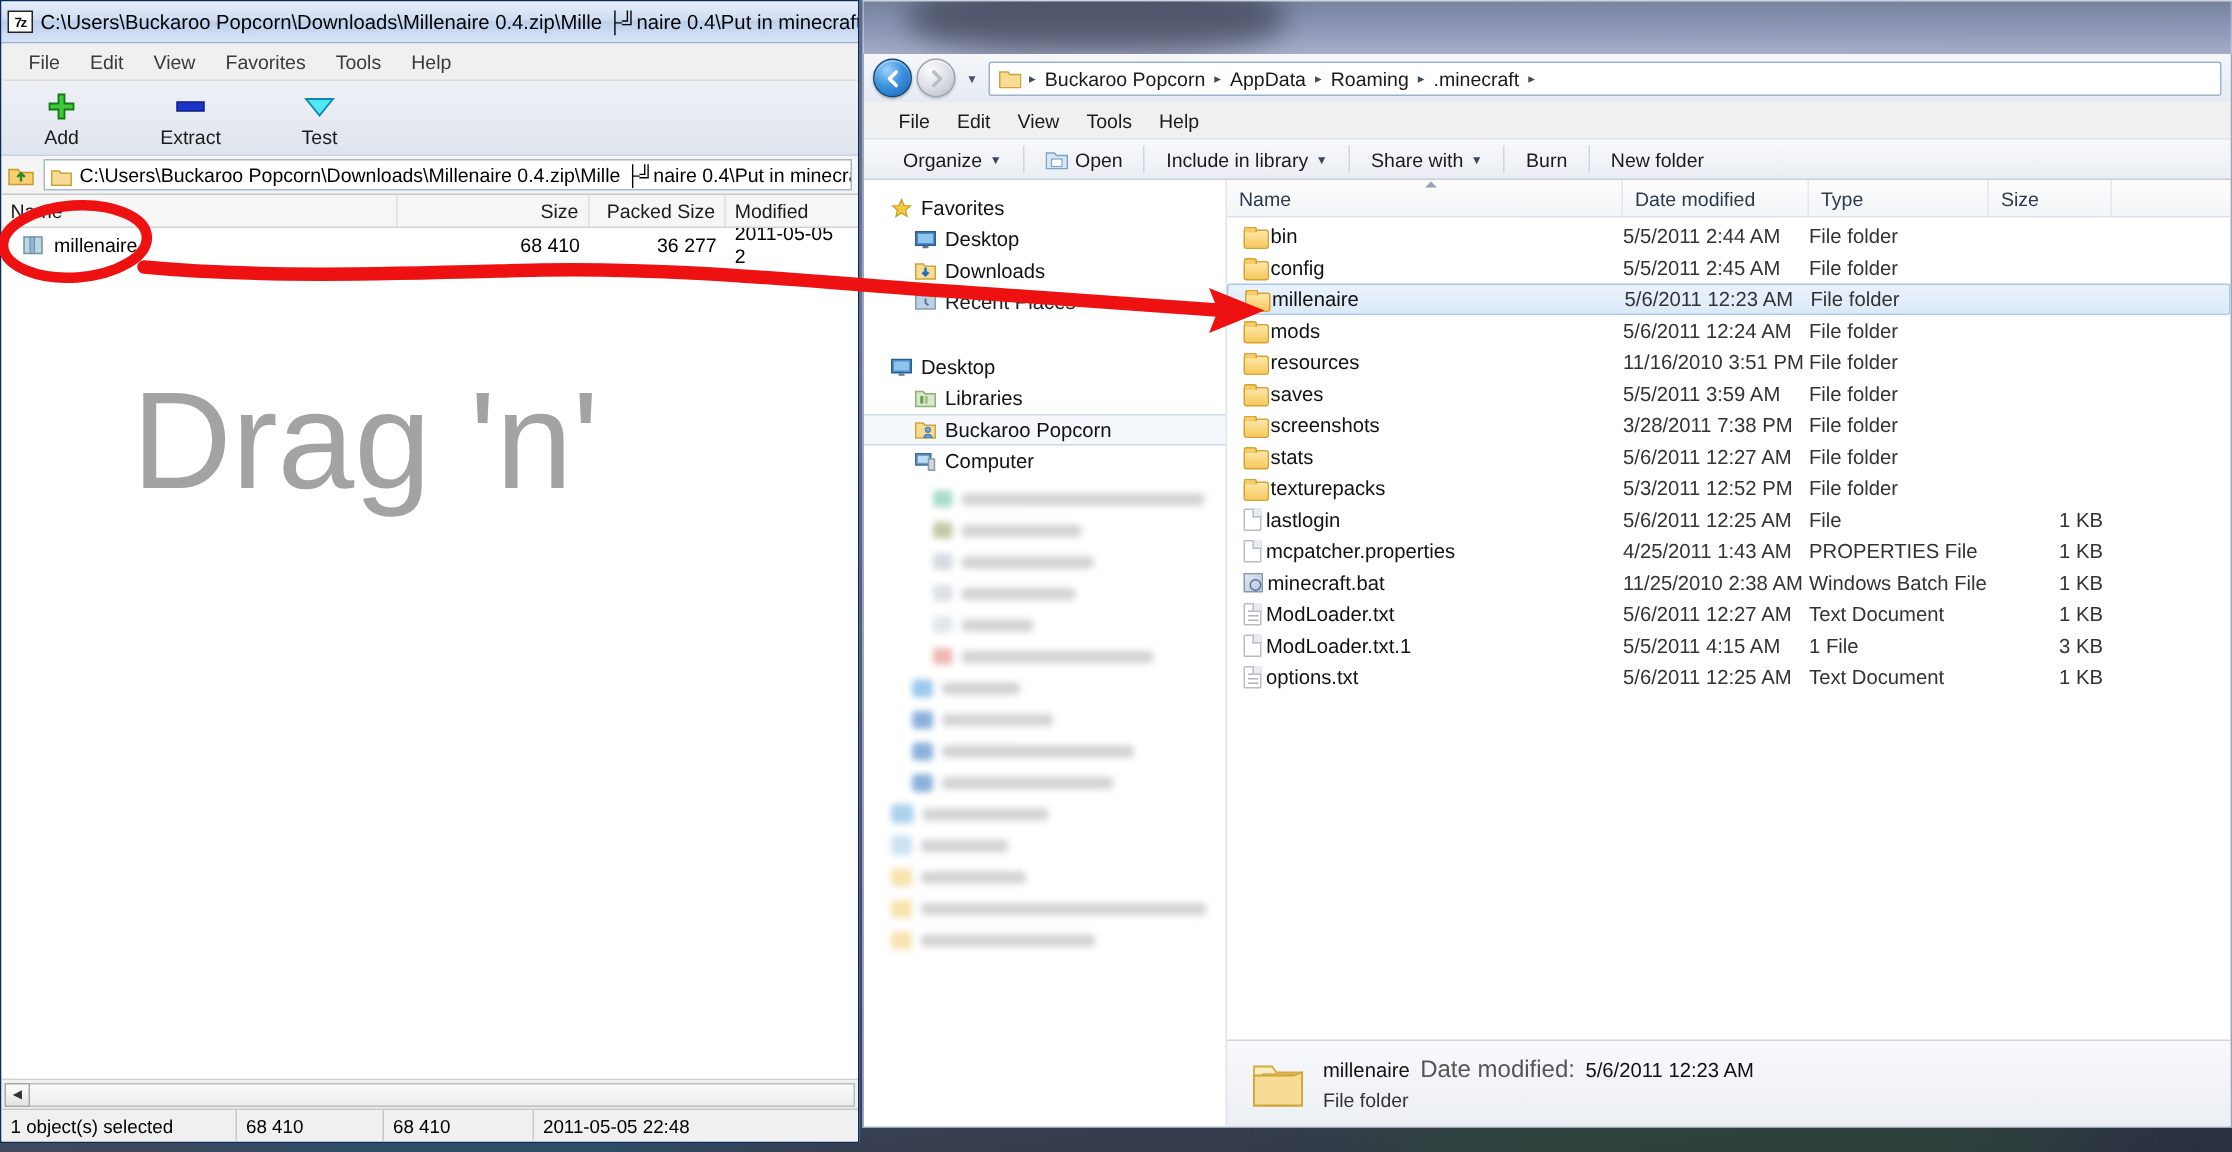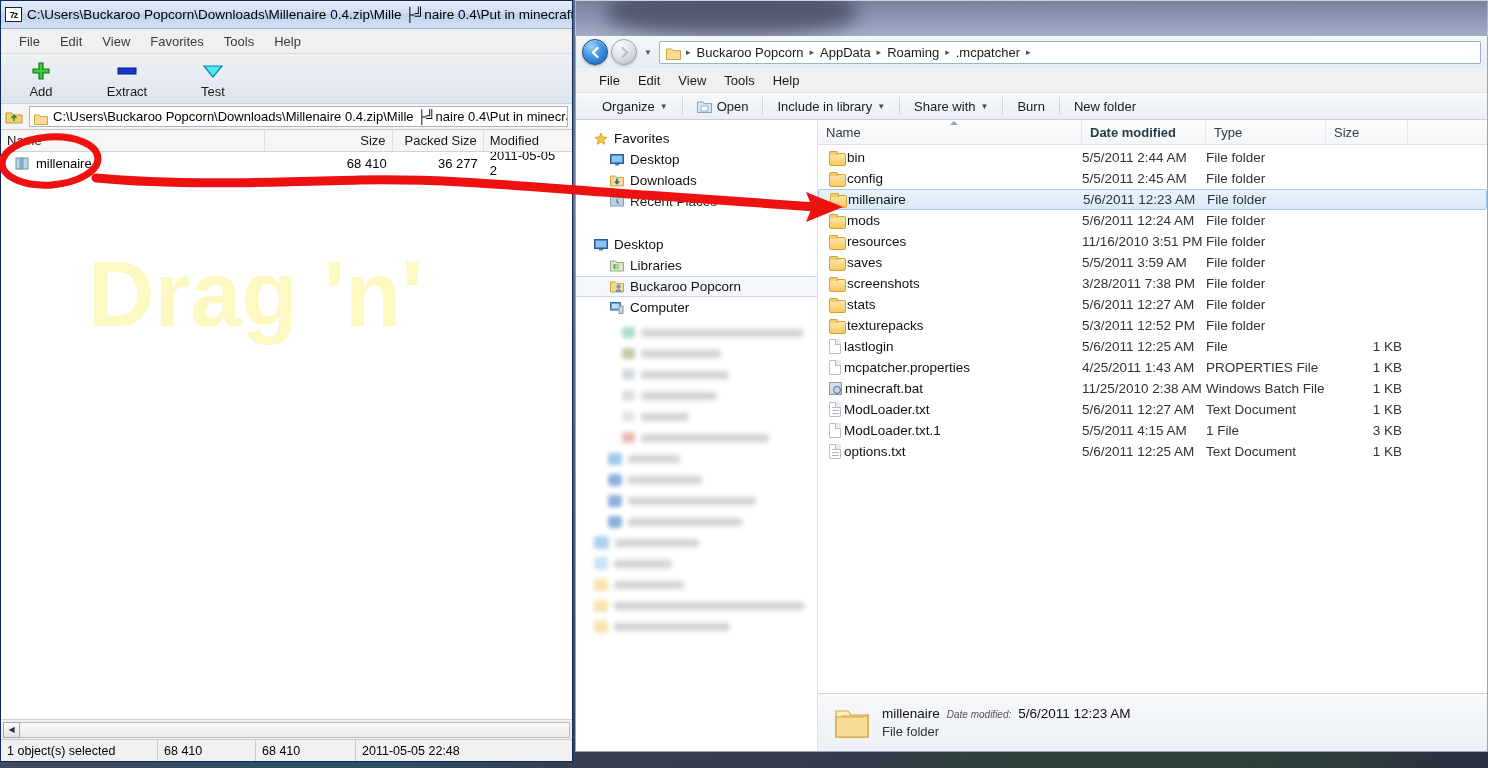--- a/index.html
+++ b/index.html
@@ -225,21 +225,21 @@
   .ex-c-date { width:124px; color:#333; }
   .ex-c-type { width:120px; color:#333; }
   .ex-c-size { width:82px; color:#333; text-align:right; padding-right:6px; }
   #ex-details {
     height:58px; background:linear-gradient(to bottom,#f7f9fb,#eceff4);
     border-top:1px solid #cfd6e0; display:flex;align-items:center;
     padding-left:16px; gap:12px; flex:0 0 auto;
   }
   #ex-det-text { display:flex;flex-direction:column;gap:3px; }
   .det-line1 { font-size:13.5px;color:#111; display:flex;gap:7px;align-items:baseline;}
-  .det-line1 .lbl { color:#555; font-size:10px;font-style:italic;}
+  .det-line1 .lbl { color:#555; font-size:16px;}
   .det-line2 { font-size:13px;color:#333; }
 
   
   .folder-ico {
     width:15px;height:13px;position:relative;flex:0 0 auto;
   }
   .folder-ico:before {
     content:""; position:absolute; left:0;top:2px;width:15px;height:11px;
     background:linear-gradient(to bottom,#fde7ab,#f6c95c);
     border:1px solid #d9a22c; border-radius:1px 2px 2px 2px;
@@ -267,21 +267,21 @@
     border:1px solid #8897ad; position:relative;
   }
   .bat-ico:before{
     content:"";position:absolute;left:3px;top:3px;width:6px;height:6px;
     border:1px solid #5b7090;border-radius:50%;
   }
 
   
   #annotations { position:absolute; inset:0; pointer-events:none; }
   .red-text {
-    position:absolute; color:#fef9c3; font-weight:700;
+    position:absolute; color:#a3a3a3; font-weight:400;
     font-family:"Liberation Sans",sans-serif; line-height:1;
   }
 </style>
 </head>
 <body>
 
 <div id="desktop">
   <div class="wall-blob" style="left:120px;top:600px;width:400px;height:200px;background:#1e5a7a;"></div>
   <div class="wall-blob" style="left:900px;top:690px;width:500px;height:160px;background:#2d4a33;"></div>
   <div class="wall-blob" style="left:600px;top:-40px;width:700px;height:120px;background:#7b86ad;"></div>
@@ -410,21 +410,21 @@
             <path d="M0.5 2 h5.5 l1.2 1.6 H14.5 v8.9 H0.5 z" fill="#f8dc96" stroke="#cfa439" stroke-width="1"></path>
           </svg>
         </div>
         <span class="crumb-sep">▸</span>
         <span class="crumb">Buckaroo Popcorn</span>
         <span class="crumb-sep">▸</span>
         <span class="crumb">AppData</span>
         <span class="crumb-sep">▸</span>
         <span class="crumb">Roaming</span>
         <span class="crumb-sep">▸</span>
-        <span class="crumb">.mcpatcher</span>
+        <span class="crumb">.minecraft</span>
         <span class="crumb-sep">▸</span>
       </div>
     </div>
 
     <div id="ex-menubar">
       <div class="mi">File</div>
       <div class="mi">Edit</div>
       <div class="mi">View</div>
       <div class="mi">Tools</div>
       <div class="mi">Help</div>
@@ -619,21 +619,21 @@
         </div>
       </div>
 
       <div id="ex-content">
 
         <div id="ex-colhdr">
           <div class="ch" style="width:264px;">
             <span class="sort-arrow"></span>
             <span>Name</span>
           </div>
-          <div class="ch" style="width:124px;font-weight:bold;">
+          <div class="ch" style="width:124px;">
             <span>Date modified</span>
           </div>
           <div class="ch" style="width:120px;">
             <span>Type</span>
           </div>
           <div class="ch" style="width:82px;">
             <span>Size</span>
           </div>
           <div class="ch" style="flex:1 1 auto;border-right:none;"></div>
         </div>

